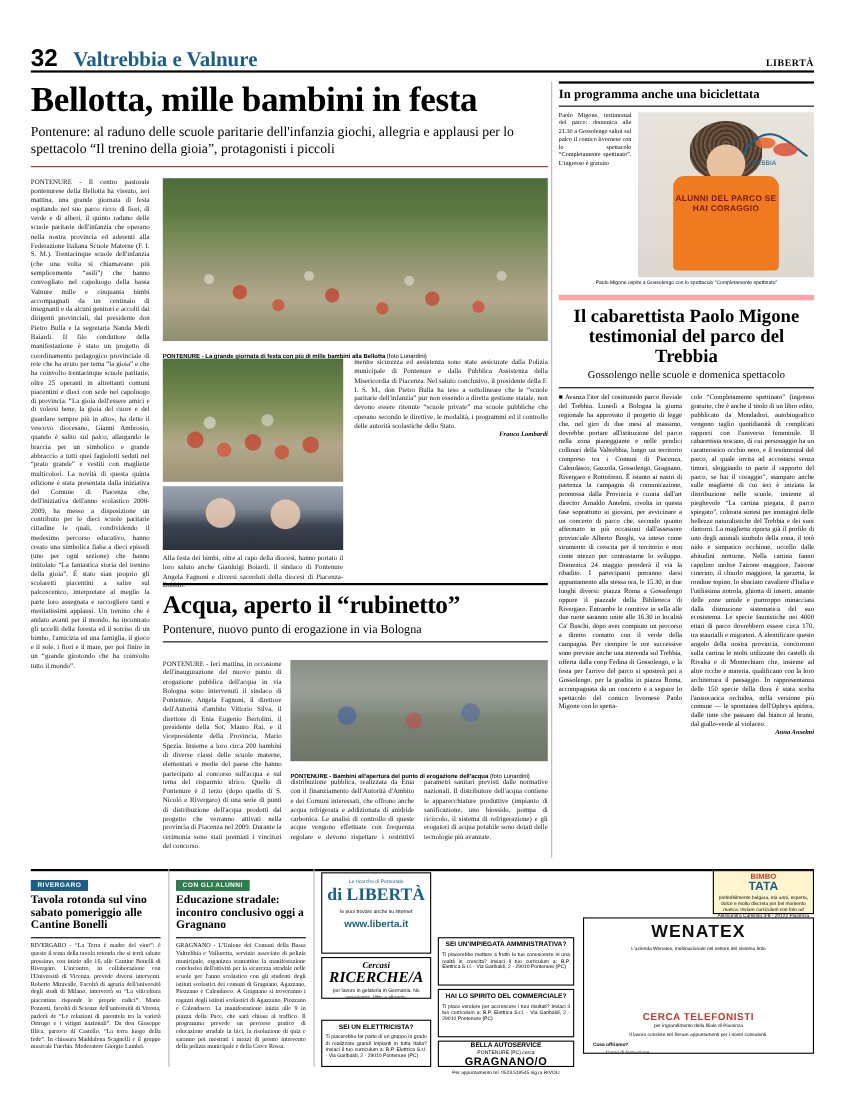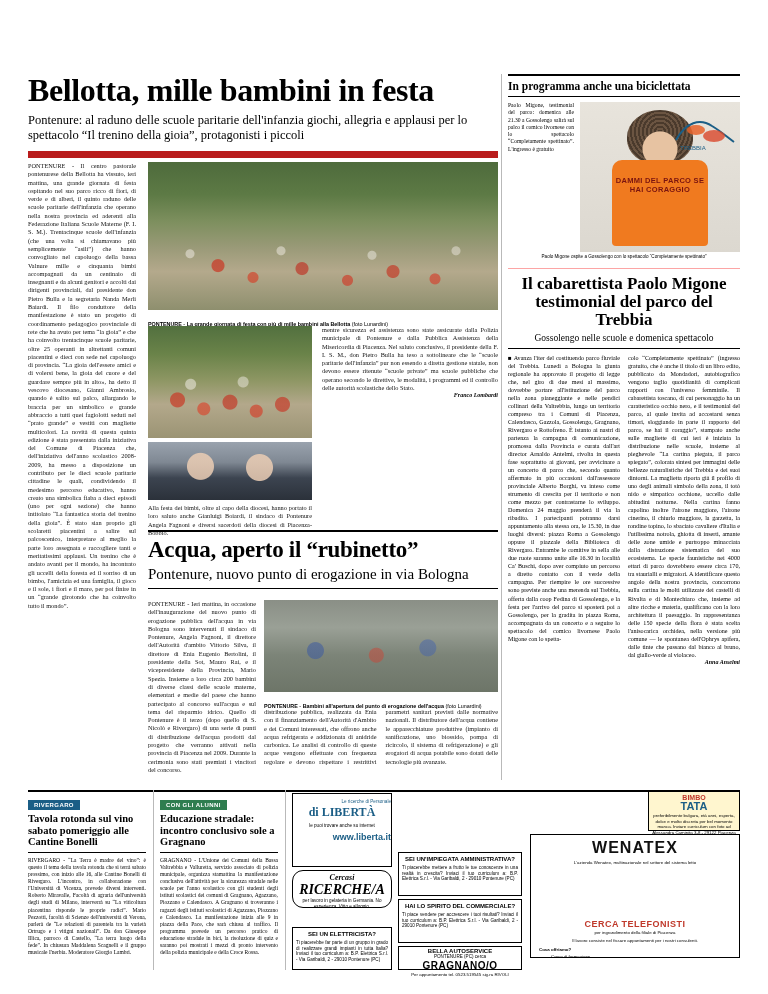--- a/index.html
+++ b/index.html
@@ -78,21 +78,21 @@
     font-weight: bold;
     margin: 0 0 6px 0;
     line-height: 1.02;
     letter-spacing: -0.4px;
   }
   .art1 .subhead {
     font-family: "Liberation Serif", serif;
     font-size: 12.5px;
     line-height: 1.25;
     margin: 0 0 8px 0;
-    border-bottom: 7px solid #b91c1c;
+    border-bottom: 1px solid #b91c1c;
     padding-bottom: 7px;
   }
 
   .body-text {
     font-family: "Liberation Serif", serif;
     font-size: 6.3px;
     line-height: 1.32;
     text-align: justify;
     color: #111;
     hyphens: auto;
@@ -155,21 +155,21 @@
   .art2 h2 {
     font-family: "Liberation Serif", serif;
     font-size: 23px;
     font-weight: bold;
     margin: 0 0 4px 0;
     line-height: 1.05;
     letter-spacing: -0.3px;
   }
   .art2 .subhead {
     font-family: "Liberation Serif", serif;
-    font-size: 15px;
+    font-size: 11px;
     margin: 0 0 6px 0;
     border-bottom: 1px solid #000;
     padding-bottom: 5px;
   }
 
   
   .rail {
     position: absolute;
     left: 508px; top: 74px; width: 232px;
   }
@@ -236,21 +236,21 @@
     text-align: center;
     padding: 2px 0 0 0;
   }
   .rail h2 {
     font-family: "Liberation Serif", serif;
     font-size: 17px;
     font-weight: bold;
     text-align: center;
     line-height: 1.08;
     margin: 8px 0 3px 0;
-    border-top: 1px solid #fca5a5;
+    border-top: 5px solid #fca5a5;
     padding-top: 6px;
   }
   .rail .sub2 {
     font-family: "Liberation Serif", serif;
     font-size: 9.5px;
     text-align: center;
     margin: 0 0 5px 0;
     border-bottom: 1px solid #000;
     padding-bottom: 5px;
   }
@@ -309,21 +309,21 @@
     font-family: "Liberation Sans", sans-serif;
     font-weight: bold;
     text-align: center;
   }
   .ad-sm {
     font-family: "Liberation Sans", sans-serif;
     font-size: 4.6px;
     line-height: 1.25;
     text-align: center;
   }
-  .ad-blue { color: #1b5e86; text-align: right; }
+  .ad-blue { color: #1b5e86; }
 
   .ricerche {
     position: absolute;
     left: 400px; top: 793px; width: 124px; height: 54px;
     background: #e6e6e6;
     display: flex; align-items: center; justify-content: center;
     flex-direction: column;
   }
   .ricerche .l1 {
     font-family: "Liberation Sans", sans-serif;
@@ -361,21 +361,21 @@
   }
   .bimbo .b2 {
     font-family: "Liberation Sans", sans-serif;
     font-size: 11px; font-weight: bold; color: #1b5e86; line-height: 1;
   }
 
   .libertaAd {
     font-family: "Liberation Serif", serif;
     font-weight: bold;
     color: #1b5e86;
-    font-size: 12px;
+    font-size: 16px;
     text-align: center;
   }
   .ragazza {
     font-family: "Liberation Serif", serif;
     font-style: italic;
     font-size: 13px;
     font-weight: bold;
     text-align: center;
   }
   .impiegata {
@@ -384,20 +384,27 @@
   }
   .red { color: #c0392b; margin-top: 48px; }
   .center { text-align: center; }
   .bold { font-weight: bold; }
 </style>
 </head>
 <body>
 
 <div class="page">
 
+  <div class="masthead">
+    <div class="masthead-left">
+      <div class="page-number">32</div>
+      <div class="section-title">Valtrebbia e Valnure</div>
+    </div>
+    <div class="masthead-right">LIBERTÀ</div>
+  </div>
 
   <div class="vrule" style="left:501px; top:74px; height:706px;"></div>
 
   <div class="art1">
     <h1>Bellotta, mille bambini in festa</h1>
     <div class="subhead">Pontenure: al raduno delle scuole paritarie dell'infanzia giochi, allegria e applausi per lo spettacolo “Il trenino della gioia”, protagonisti i piccoli</div>
   </div>
 
   <div style="position:absolute; left:28px; top:162px; width:108px;">
     <div class="body-text">PONTENURE - Il centro pastorale pontenurese della Bellotta ha vissuto, ieri mattina, una grande giornata di festa ospitando nel suo parco ricco di fiori, di verde e di alberi, il quinto raduno delle scuole paritarie dell'infanzia che operano nella nostra provincia ed aderenti alla Federazione Italiana Scuole Materne (F. I. S. M.). Trentacinque scuole dell'infanzia (che una volta si chiamavano più semplicemente “asili”) che hanno convogliato nel capoluogo della bassa Valnure mille e cinquanta bimbi accompagnati da un centinaio di insegnanti e da alcuni genitori e accolti dai dirigenti provinciali, dal presidente don Pietro Bulla e la segretaria Nanda Merli Baiardi.
@@ -454,21 +461,21 @@
     <div class="body-text" style="column-count:2; column-gap:9px;">distribuzione pubblica, realizzata da Enia con il finanziamento dell'Autorità d'Ambito e dei Comuni interessati, che offrono anche acqua refrigerata e addizionata di anidride carbonica. Le analisi di controllo di queste acque vengono effettuate con frequenza regolare e devono rispettare i restrittivi parametri sanitari previsti dalle normative nazionali. Il distributore dell'acqua contiene le apparecchiature produttive (impianto di sanificazione, uno biossido, pompa di ricircolo, il sistema di refrigerazione) e gli erogatori di acqua potabile sono dotati delle tecnologie più avanzate.</div>
   </div>
 
   <div class="rail">
     <div class="rail-hd">In programma anche una biciclettata</div>
     <div class="rail-flex">
       <div class="rail-text">Paolo Migone, testimonial del parco: domenica alle 21.30 a Gossolengo salirà sul palco il comico livornese con lo spettacolo “Completamente spettinato”. L'ingresso è gratuito</div>
       <div class="rail-img">
         <div class="migone-head"></div>
         <div class="migone-shirt">
-          <div class="txt">DAMMI
+          <div class="txt">ALUNNI
 DEL PARCO
 SE HAI
 CORAGGIO</div>
         </div>
         <svg class="migone-logo" viewBox="0 0 62 40">
           <path d="M2 28 C12 10, 26 6, 38 14 C48 20, 54 26, 60 30" stroke="#1b5e86" stroke-width="2" fill="none"></path>
           <ellipse cx="22" cy="18" rx="9" ry="5" fill="#e8632a" opacity=".85"></ellipse>
           <ellipse cx="40" cy="24" rx="11" ry="6" fill="#d9472a" opacity=".8"></ellipse>
           <text x="6" y="38" font-size="6" font-family="Liberation Sans, sans-serif" fill="#1b5e86">TREBBIA</text>
         </svg>
@@ -492,33 +499,33 @@
 
   <div style="position:absolute; left:28px; top:793px; width:118px;">
     <span class="kicker">RIVERGARO</span>
     <div class="mini-h">Tavola rotonda sul vino sabato pomeriggio alle Cantine Bonelli</div>
     <div class="mini-body">RIVERGARO - “La Terra è madre del vino”: è questo il tema della tavola rotonda che si terrà sabato prossimo, con inizio alle 16, alle Cantine Bonelli di Rivergaro. L'incontro, in collaborazione con l'Università di Vicenza, prevede diversi interventi. Roberto Miravalle, Facoltà di agraria dell'università degli studi di Milano, interverrà su “La viticoltura piacentina risponde le proprie radici”. Mario Pezzotti, facoltà di Scienze dell'università di Verona, parlerà de “Le relazioni di parentela tra la varietà Ortrugo e i vitigni nazionali”. Da don Giuseppe Illica, parroco di Castello, “La terra luogo della fede”. In chiusura Maddalena Scagnelli e il gruppo musicale I'nerbia. Moderatore Giorgio Lambri.</div>
   </div>
   <div class="vrule" style="left:153px; top:790px; height:180px;"></div>
 
   <div style="position:absolute; left:160px; top:793px; width:118px;">
     <span class="kicker green">CON GLI ALUNNI</span>
-    <div class="mini-h">Educazione stradale: incontro conclusivo sole a Gragnano</div>
+    <div class="mini-h">Educazione stradale: incontro conclusivo oggi a Gragnano</div>
     <div class="mini-body">GRAGNANO - L'Unione dei Comuni della Bassa Valtrebbia e Valluretta, servizio associato di polizia municipale, organizza stamattina la manifestazione conclusiva dell'attività per la sicurezza stradale nelle scuole per l'anno scolastico con gli studenti degli istituti scolastici dei comuni di Gragnano, Agazzano, Piozzano e Calendasco. A Gragnano si troveranno i ragazzi degli istituti scolastici di Agazzano, Piozzano e Calendasco. La manifestazione inizia alle 9 in piazza della Pace, che sarà chiusa al traffico. Il programma prevede un percorso pratico di educazione stradale in bici, la risoluzione di quiz e saranno poi mostrati i mezzi di pronto intervento della polizia municipale e della Croce Rossa.</div>
   </div>
   <div class="vrule" style="left:285px; top:790px; height:180px;"></div>
 
   <div class="adbox" style="left:292px; top:793px; width:100px; height:74px;">
     <div class="ad-sm ad-blue" style="padding-top:5px;">Le ricerche di Personale</div>
     <div class="libertaAd">di LIBERTÀ</div>
     <div class="ad-sm" style="padding-top:3px;">le puoi trovare anche su internet</div>
     <div class="ad-title ad-blue" style="font-size:9px; padding-top:4px;">www.liberta.it</div>
   </div>
 
-  <div class="adbox" style="left:292px; top:870px; width:100px; height:38px;border-radius:11px;">
+  <div class="adbox" style="left:292px; top:870px; width:100px; height:38px;">
     <div class="ragazza" style="font-size:8px; padding-top:2px;">Cercasi</div>
     <div class="ragazza" style="font-size:14px;">RICERCHE/A</div>
     <div class="ad-sm">per lavoro in gelateria in Germania.
 No esperienza. Vitto e alloggio.</div>
     <div class="ad-sm bold" style="padding-top:2px;">0049485348228</div>
     <div class="ad-sm bold">3385721614</div>
   </div>
 
   <div class="adbox" style="left:292px; top:927px; width:100px; height:43px;">
     <div class="ad-title" style="font-size:6px; padding-top:3px;">SEI UN ELETTRICISTA?</div>

